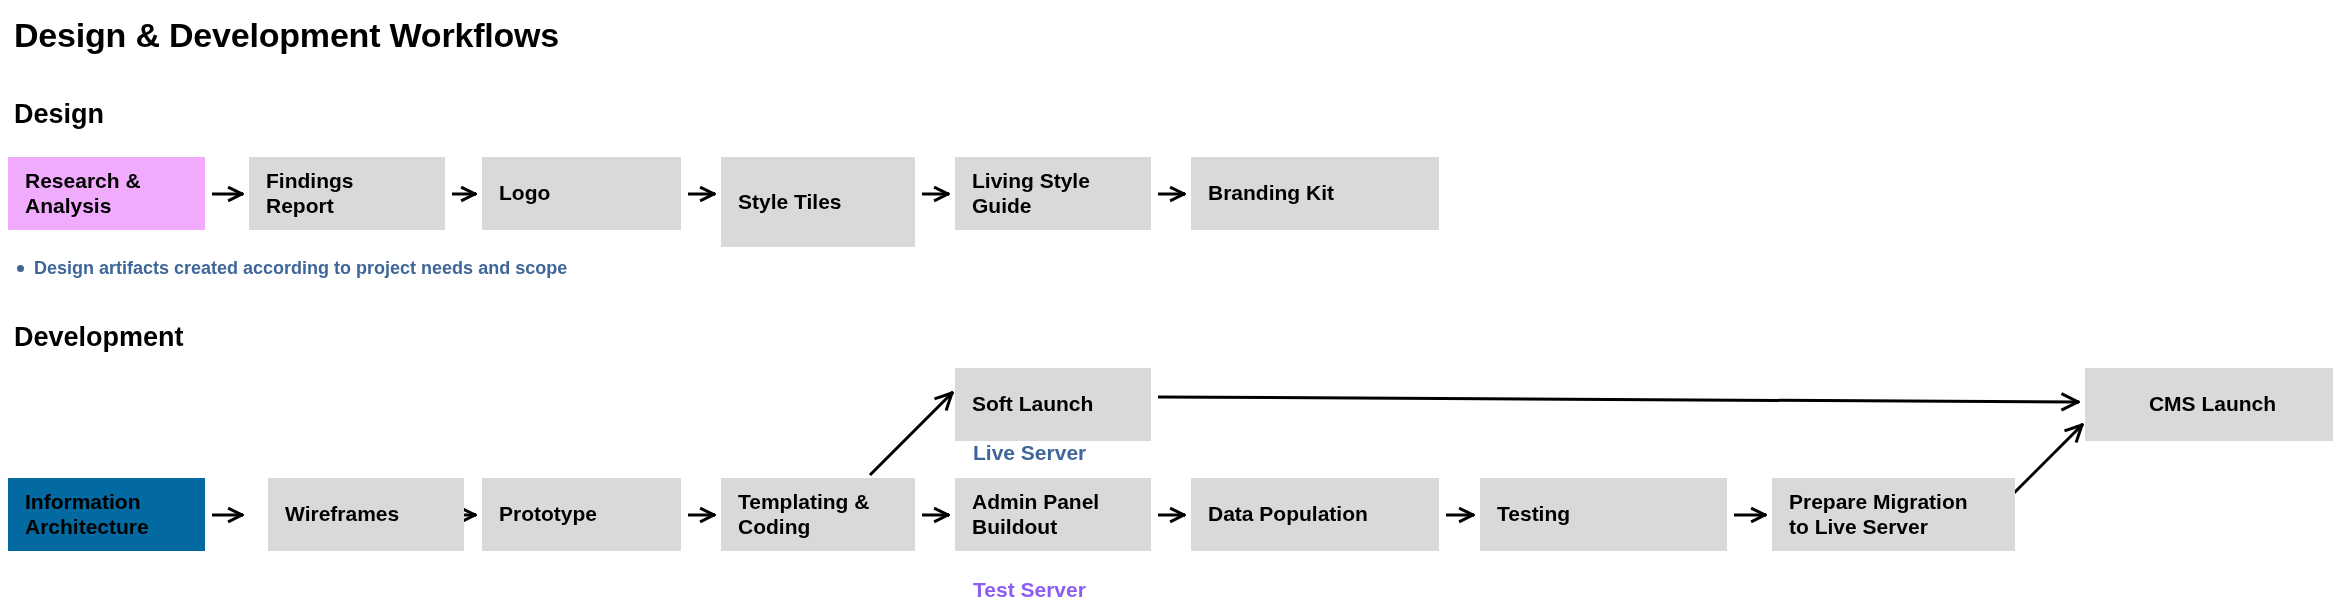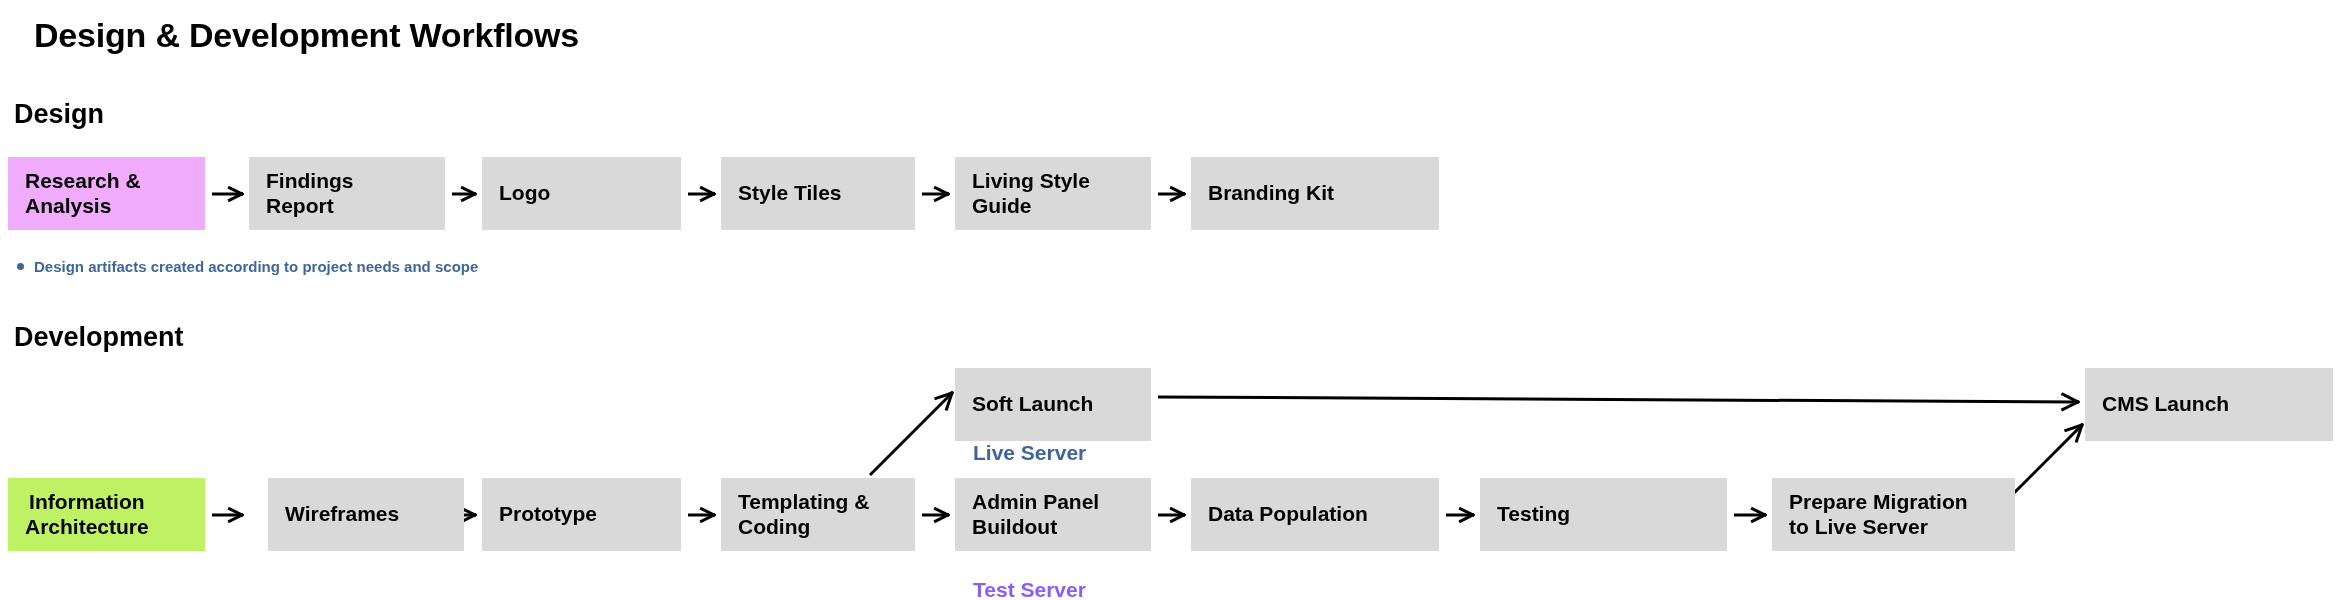--- a/index.html
+++ b/index.html
@@ -21,21 +21,20 @@
   }
   .abs { position: absolute; }
 
   #page-title {
     left: 14px;
     top: 16px;
     font-size: 34px;
     font-weight: bold;
     letter-spacing: -0.2px;
     white-space: nowrap;
-    margin-left: 20px;
   }
   .section-heading {
     font-size: 27px;
     font-weight: bold;
     white-space: nowrap;
   }
   #design-heading { left: 14px; top: 99px; }
   #development-heading { left: 14px; top: 322px; }
 
   .node-box {
@@ -70,21 +69,21 @@
   }
   #design-note .bullet-dot {
     width: 7px;
     height: 7px;
     border-radius: 50%;
     background: #3f6698;
     flex: none;
     margin-left: 3px;
   }
   #design-note .note-text {
-    font-size: 15px;
+    font-size: 18px;
     font-weight: bold;
     color: #3f6698;
     white-space: nowrap;
   }
 
   #edge-layer {
     left: 0; top: 0;
     width: 2348px; height: 600px;
     pointer-events: none;
   }
@@ -183,39 +182,39 @@
         <span class="node-label">Research &amp;
 Analysis</span>
       </div>
       <div class="abs node-box" style="left: 249px; top: 157px; width: 196px; height: 73px; background: rgb(217, 217, 217);">
         <span class="node-label">Findings
 Report</span>
       </div>
       <div class="abs node-box" style="left: 482px; top: 157px; width: 199px; height: 73px; background: rgb(217, 217, 217); text-align: right;">
         <span class="node-label">Logo</span>
       </div>
-      <div class="abs node-box" style="left: 721px; top: 157px; width: 194px; height: 73px; background: rgb(217, 217, 217);">
+      <div class="abs node-box" style="left: 721px; top: 157px; width: 194px; height: 90px; background: rgb(217, 217, 217);">
         <span class="node-label">Style Tiles</span>
       </div>
       <div class="abs node-box" style="left: 955px; top: 157px; width: 196px; height: 73px; background: rgb(217, 217, 217);">
         <span class="node-label">Living Style
 Guide</span>
       </div>
       <div class="abs node-box" style="left: 1191px; top: 157px; width: 248px; height: 73px; background: rgb(217, 217, 217);">
         <span class="node-label">Branding Kit</span>
       </div>
     </div>
 
   <div class="abs" id="design-note">
     <span class="bullet-dot"></span>
     <span class="note-text">Design artifacts created according to project needs and scope</span>
   </div>
 
   <div id="development-nodes">
-      <div class="abs node-box" style="left: 8px; top: 478px; width: 197px; height: 73px; background: #bef264; text-align: center;">
+      <div class="abs node-box" style="left: 8px; top: 478px; width: 197px; height: 73px; background: #0369a1;">
         <span class="node-label">Information
 Architecture</span>
       </div>
       <div class="abs node-box" style="left: 249px; top: 478px; width: 196px; height: 73px; background: rgb(217, 217, 217); margin-left: 19px;">
         <span class="node-label">Wireframes</span>
       </div>
       <div class="abs node-box" style="left: 482px; top: 478px; width: 199px; height: 73px; background: rgb(217, 217, 217);">
         <span class="node-label">Prototype</span>
       </div>
       <div class="abs node-box" style="left: 721px; top: 478px; width: 194px; height: 73px; background: rgb(217, 217, 217);">
@@ -235,21 +234,21 @@
       <div class="abs node-box" style="left: 1772px; top: 478px; width: 243px; height: 73px; background: rgb(217, 217, 217);">
         <span class="node-label">Prepare Migration
 to Live Server</span>
       </div>
     </div>
 
   <div id="branch-nodes">
       <div class="abs node-box" style="left: 955px; top: 368px; width: 196px; height: 73px; background: rgb(217, 217, 217);">
         <span class="node-label">Soft Launch</span>
       </div>
-      <div class="abs node-box" style="left: 2085px; top: 368px; width: 248px; height: 73px; background: rgb(217, 217, 217);">
+      <div class="abs node-box" style="left: 2085px; top: 368px; width: 248px; height: 73px; background: rgb(217, 217, 217); justify-content: center;">
         <span class="node-label">CMS Launch</span>
       </div>
     </div>
 
   <div id="server-labels">
       <div class="abs server-label" style="left: 973px; top: 441px; color: rgb(63, 102, 152);">Live Server</div>
       <div class="abs server-label" style="left: 973px; top: 570px; color: #8b5cf6; margin-top: 8px;">Test Server</div>
     </div>
 
 </div>

